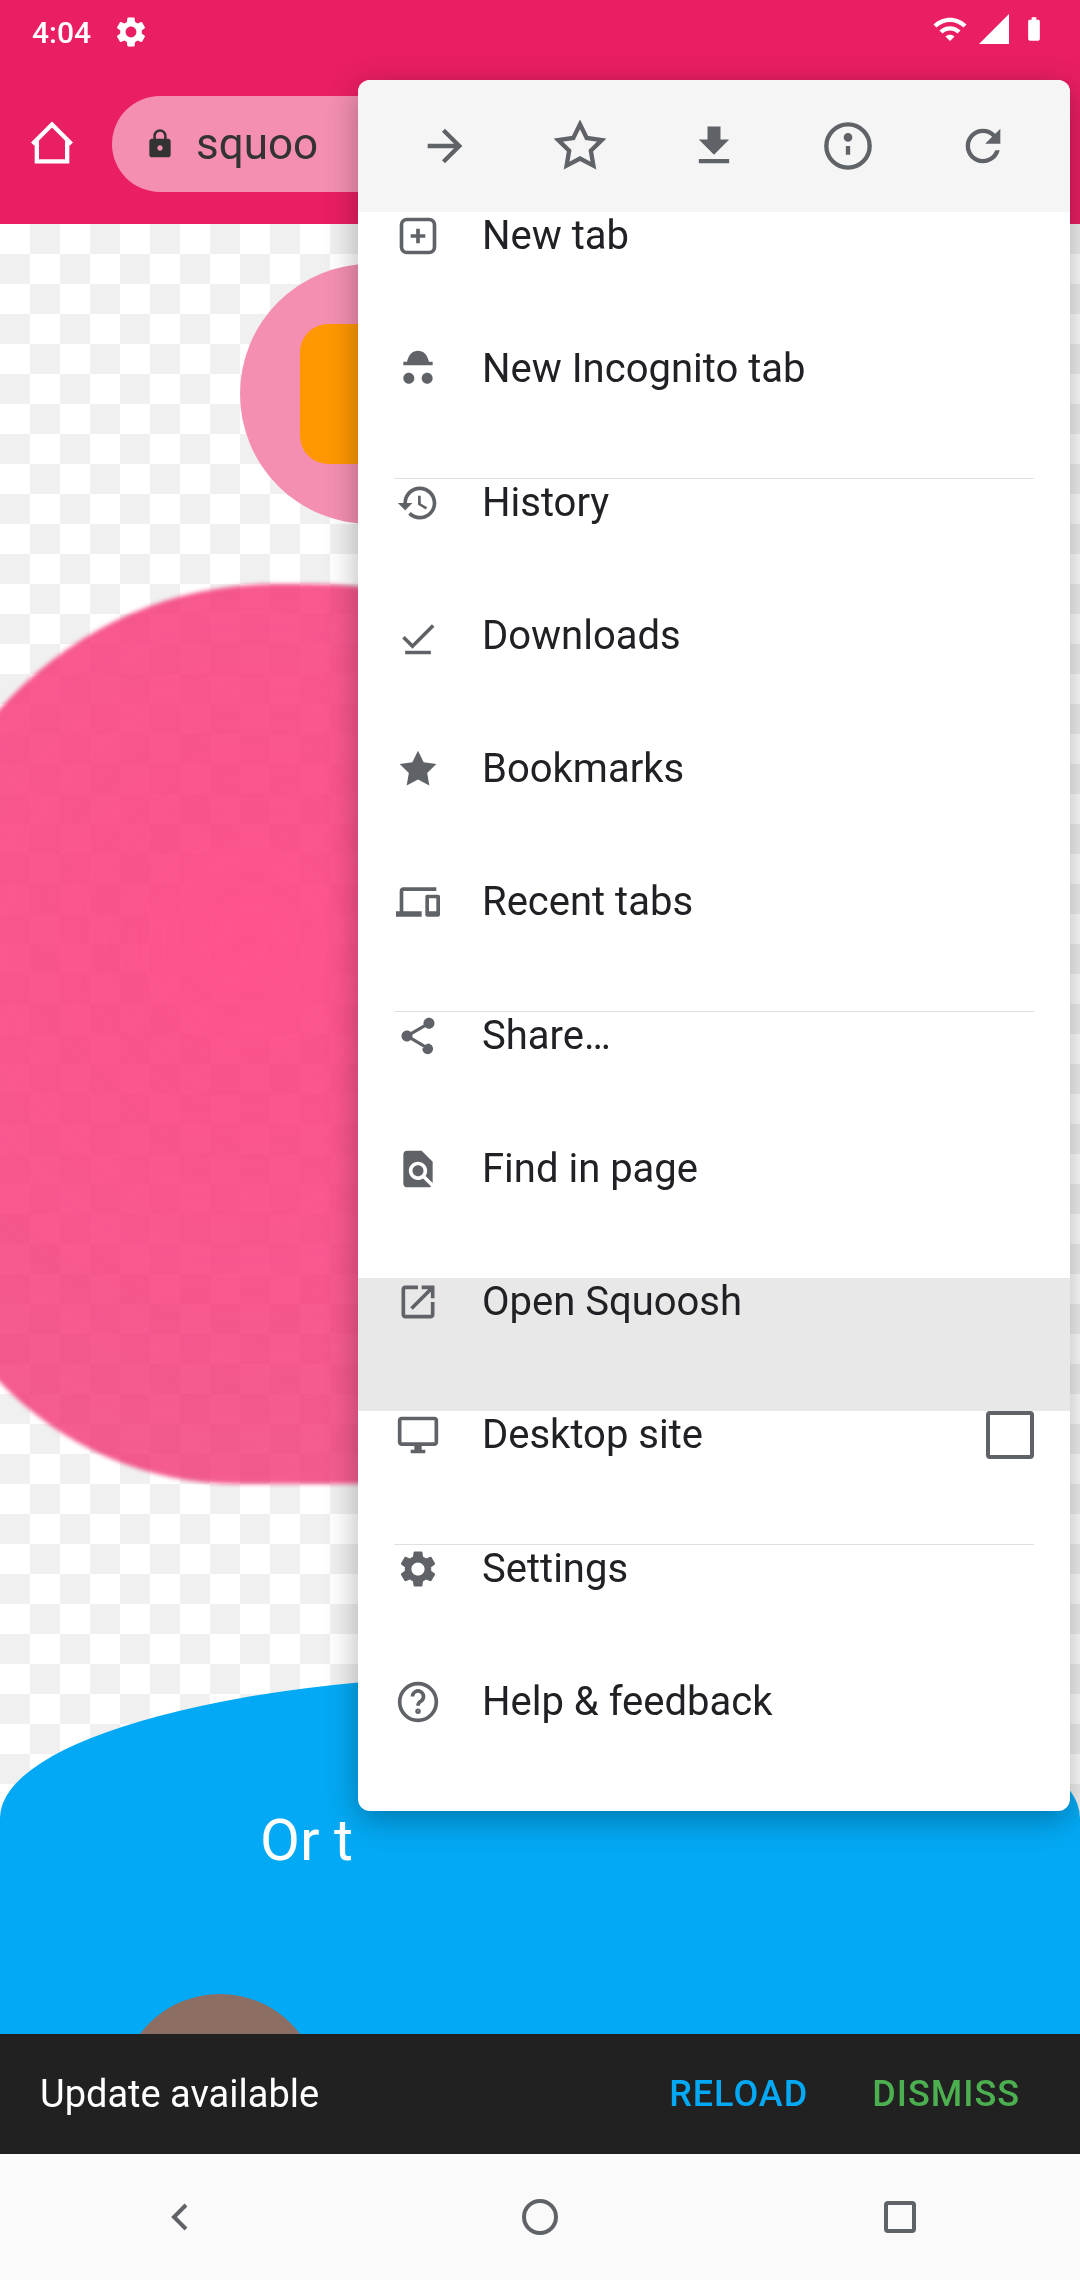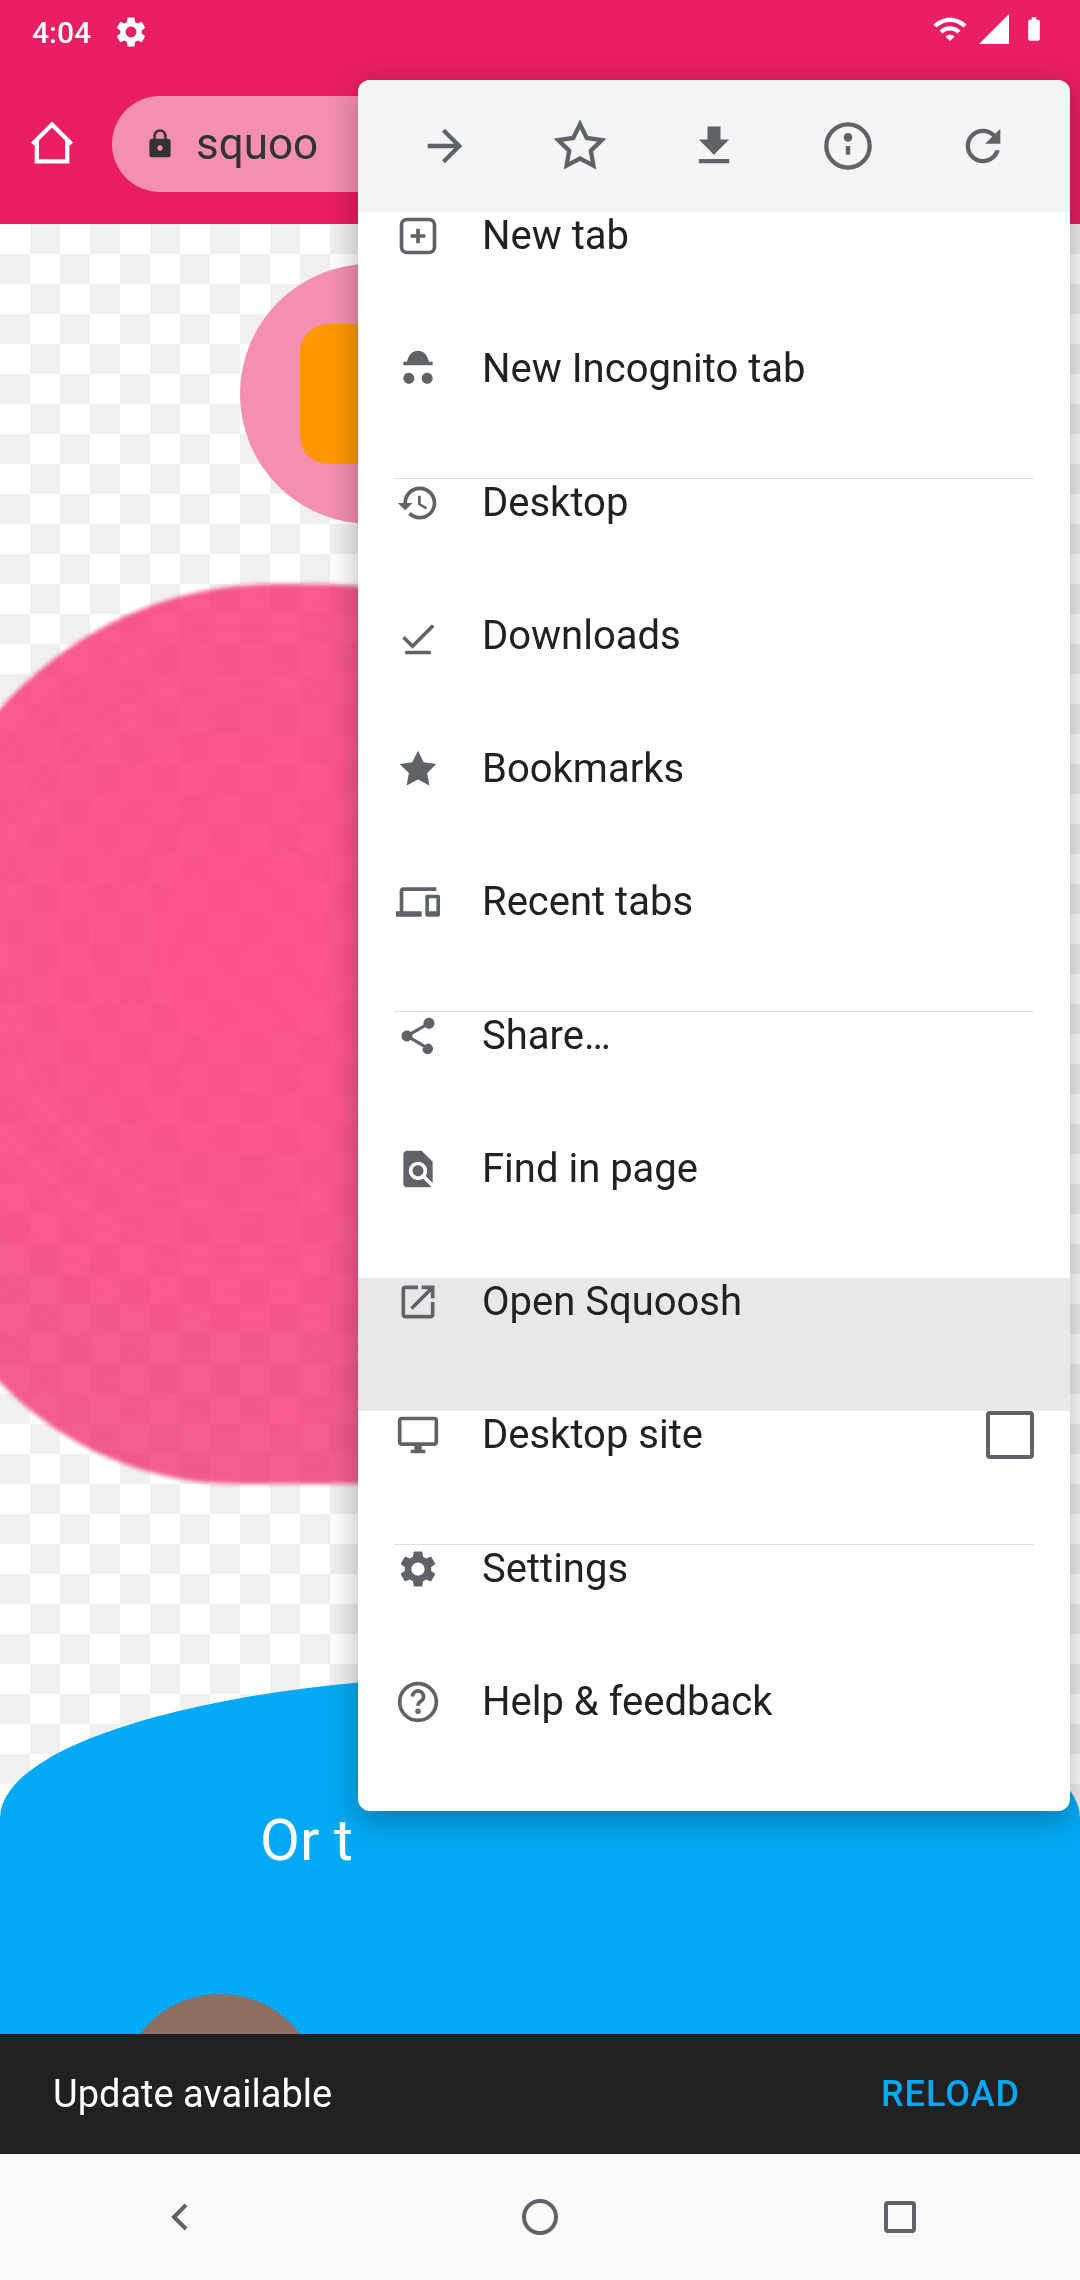--- a/index.html
+++ b/index.html
@@ -231,21 +231,20 @@
       background: #212121;
       display: flex;
       align-items: center;
       padding: 0 40px;
       gap: 24px;
     }
     .snackbar-text {
       font-size: 38px;
       color: #fff;
       flex: 1;
-      margin-left: 13px;
     }
     .snackbar-action {
       font-size: 36px;
       font-weight: 500;
       letter-spacing: 1px;
       padding: 12px 20px;
     }
     .action-reload { color: #03a9f4; }
     .action-dismiss { color: #4caf50; }
     .nav-bar {
@@ -374,21 +373,21 @@
       </span>
       <span class="menu-label">New Incognito tab</span>
     </div>
     <div class="menu-divider"></div>
     <div class="menu-item">
       <span class="menu-icon">
         <svg viewBox="0 0 24 24" width="44" height="44" fill="#5f6368">
             <path d="M13 3c-4.97 0-9 4.03-9 9H1l3.89 3.89.07.14L9 12H6c0-3.87 3.13-7 7-7s7 3.13 7 7-3.13 7-7 7c-1.93 0-3.68-.79-4.94-2.06l-1.42 1.42C8.27 19.99 10.51 21 13 21c4.97 0 9-4.03 9-9s-4.03-9-9-9zm-1 5v5l4.28 2.54.72-1.21-3.5-2.08V8H12z"></path>
           </svg>
       </span>
-      <span class="menu-label">Desktop</span>
+      <span class="menu-label">History</span>
     </div>
     <div class="menu-item">
       <span class="menu-icon">
         <svg viewBox="0 0 24 24" width="44" height="44" fill="#5f6368">
             <path d="M9 16.2L4.8 12l-1.4 1.4L9 19 21 7l-1.4-1.4L9 16.2zM5 20h14v2H5z"></path>
           </svg>
       </span>
       <span class="menu-label">Downloads</span>
     </div>
     <div class="menu-item">
@@ -459,20 +458,21 @@
           </svg>
       </span>
       <span class="menu-label">Help &amp; feedback</span>
     </div>
   </div>
 </div>
 
 <div class="snackbar">
   <span class="snackbar-text">Update available</span>
   <span class="snackbar-action action-reload">RELOAD</span>
+  <span class="snackbar-action action-dismiss">DISMISS</span>
 </div>
 
 <div class="nav-bar">
   <div class="nav-btn">
     <svg viewBox="0 0 24 24" width="48" height="48" fill="none" stroke="#5f6368" stroke-width="2">
         <path d="M15 18l-6-6 6-6"></path>
       </svg>
   </div>
   <div class="nav-btn">
     <svg viewBox="0 0 24 24" width="48" height="48" fill="none" stroke="#5f6368" stroke-width="2">

